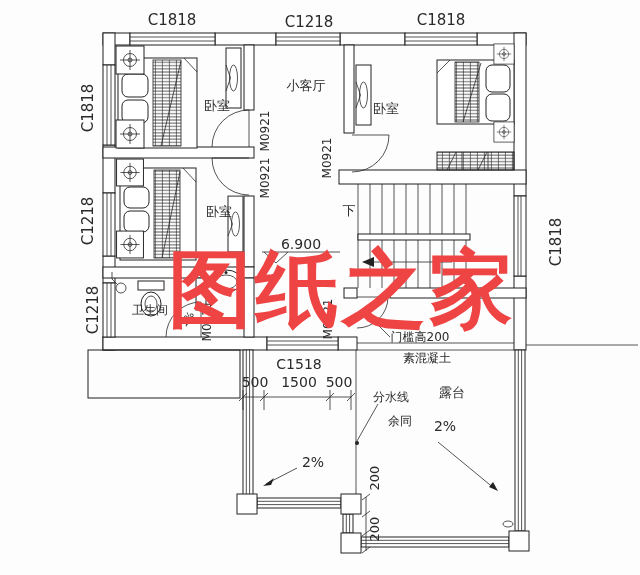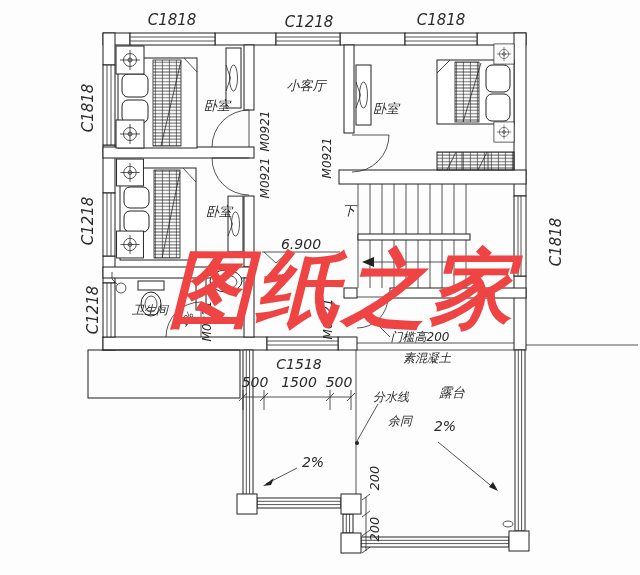--- a/index.html
+++ b/index.html
@@ -1,17 +1,17 @@
 <!DOCTYPE html>
 <html><head>
 <meta charset="utf-8">
 <style>
   html,body{margin:0;padding:0;background:#fff;}
   #stage{position:relative;width:640px;height:575px;background:#fdfdfd;overflow:hidden;
-         font-family:"DejaVu Sans",sans-serif;font-style:italic;}
+         font-family:"DejaVu Sans",sans-serif;}
   svg{position:absolute;left:0;top:0;}
   .wall{fill:#ffffff;stroke:#1f1f1f;stroke-width:1;}
   .ln{stroke:#1f1f1f;stroke-width:1;fill:none;}
   .thin{stroke:#2a2a2a;stroke-width:0.8;fill:none;}
   .furn{fill:#ffffff;stroke:#222;stroke-width:1;}
   .t{font-family:"DejaVu Sans",sans-serif;fill:#2a2a2a;text-anchor:middle;}
   .t15{font-size:15px;} .t14{font-size:14px;} .t13{font-size:13px;} .t12{font-size:12px;} .t10{font-size:10px;}
   .fillb{fill:#222;stroke:none;}
   #watermark{position:absolute;left:136px;top:246px;width:380px;height:95px;
      font-family:"DejaVu Serif",serif;font-weight:700;font-size:84px;line-height:1.02;

